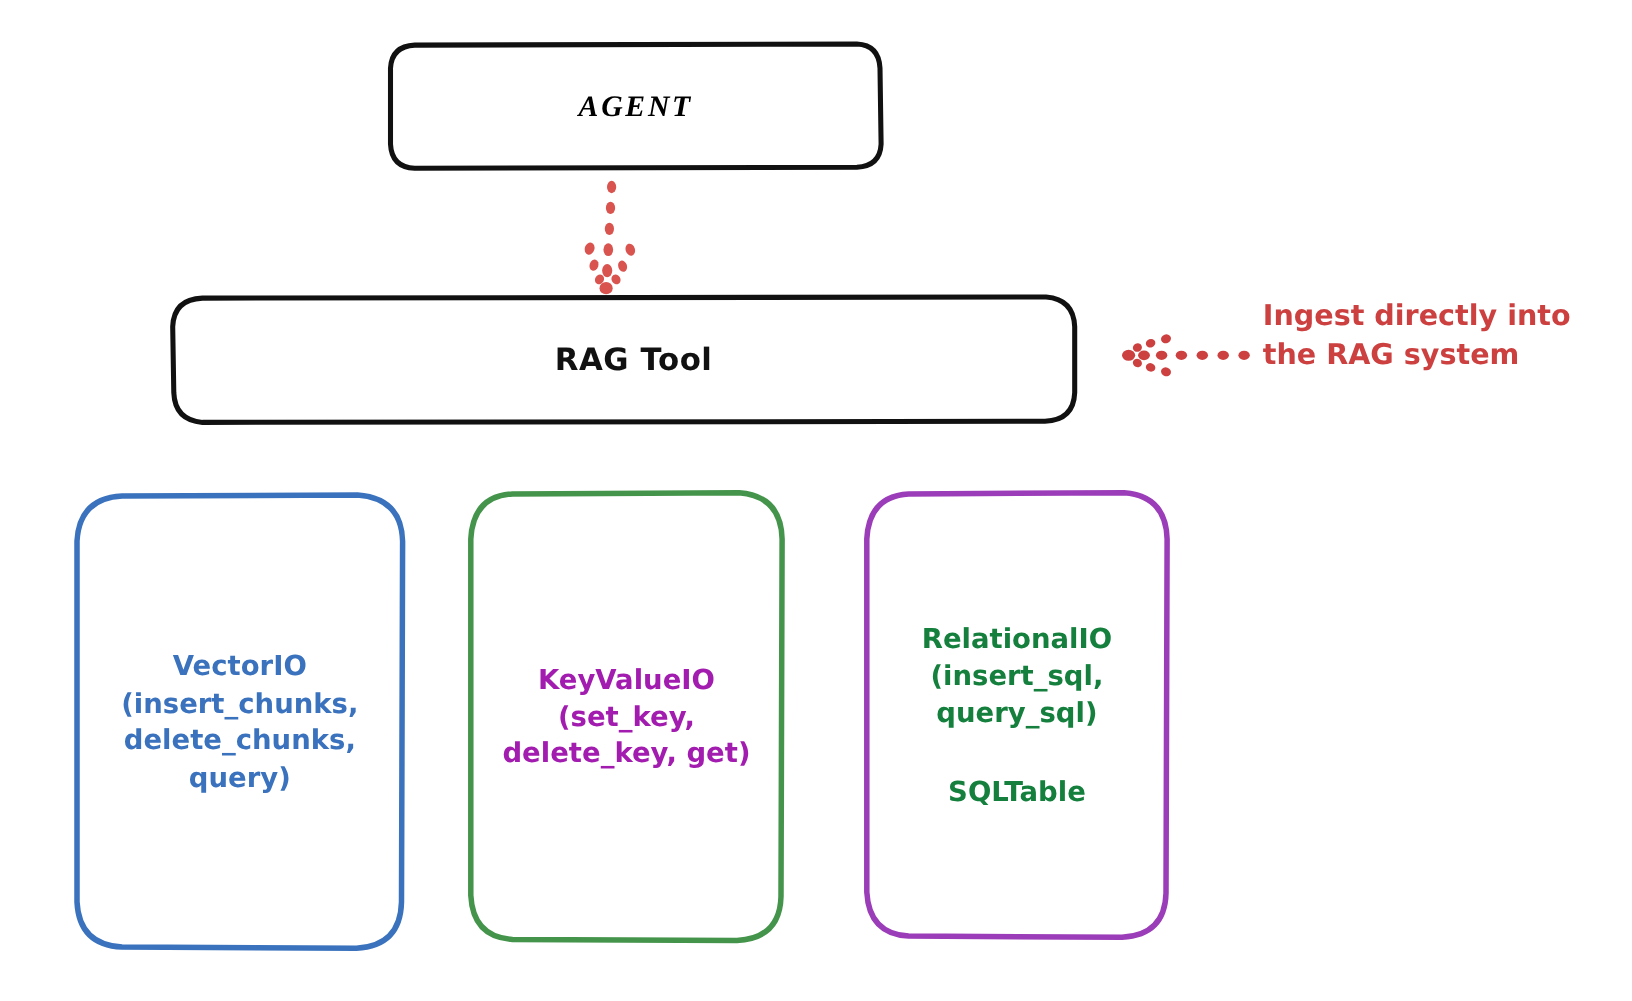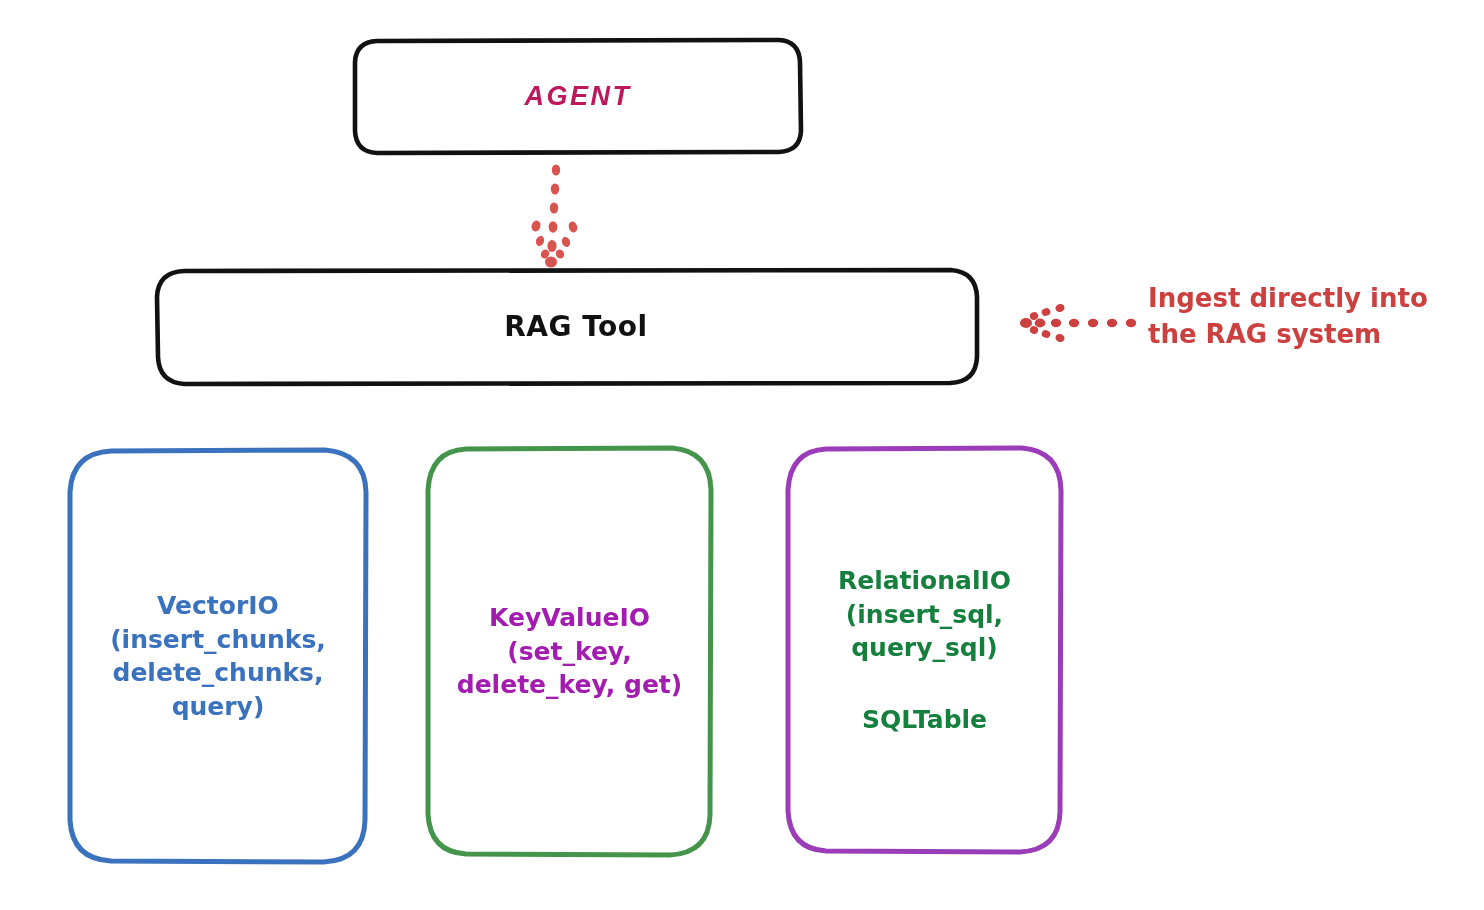--- a/index.html
+++ b/index.html
@@ -36,26 +36,26 @@
   }
 
   
   #agent-node {
     left: 355px;
     top: 40px;
     width: 446px;
     height: 113px;
   }
   #agent-node .node-label {
-    font-family: Liberation Sans, sans-serif;
+    font-family: Liberation Serif, serif;
     font-size: 27px;
     font-style: italic;
     font-weight: 700;
     letter-spacing: 2.5px;
-    color: #be185d;
+    color: #000000;
   }
 
   
   #rag-tool-node {
     left: 166px;
     top: 270px;
     width: 820px;
     height: 114px;
   }
   #rag-tool-node .node-label {
@@ -98,21 +98,21 @@
     top: 448px;
     width: 273px;
     height: 404px;
   }
   #relational-io-node .node-label { color: #15803d; }
 
   
   #ingest-annotation {
     position: absolute;
     left: 1148px;
-    top: 281px;
+    top: 270px;
     width: 330px;
     color: #cc4040;
     font-family: "DejaVu Sans", sans-serif;
     font-size: 26px;
     font-weight: 600;
     line-height: 1.38;
     white-space: pre-line;
     text-align: left;
   }
 </style>

